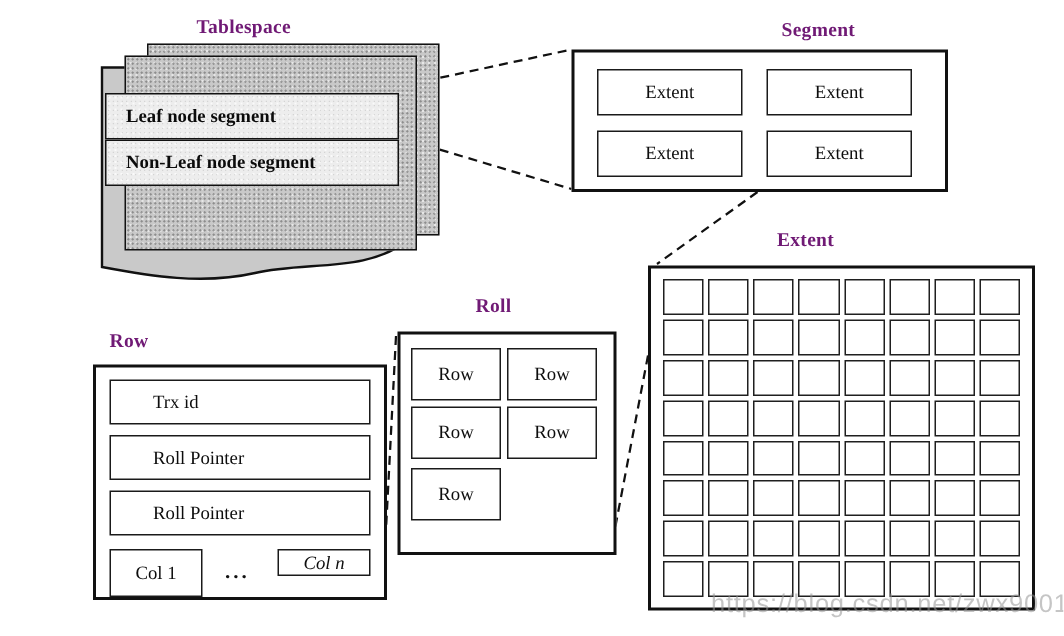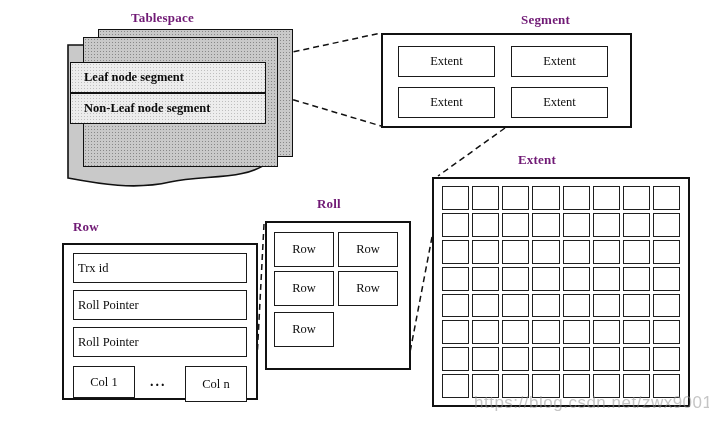--- a/index.html
+++ b/index.html
@@ -42,21 +42,21 @@
     display: flex;
     align-items: center;
     justify-content: center;
     font-family: "Liberation Serif", "DejaVu Serif", serif;
     font-size: 12.5px;
     color: #0d0d0d;
     white-space: nowrap;
   }
   .lbl-left {
     justify-content: flex-start;
-    padding-left: 4px;
+    padding-left: 28px;
   }
 
   
   .ts-layer {
     position: absolute;
     box-sizing: border-box;
     border: 1.6px solid #111111;
     background-color: #c9c9c9;
     background-image:
       radial-gradient(rgba(0,0,0,.32) .6px, transparent .7px),
@@ -270,19 +270,19 @@
     <span>Roll Pointer</span>
   </div>
   <div class="cellbox lbl-left" style="left:73px; top:327px; width:174px; height:30px;">
     <span>Roll Pointer</span>
   </div>
 
   <div class="cellbox" style="left:73px; top:366px; width:62px; height:32px;">
     <span>Col 1</span>
   </div>
   <div class="ellipsis" style="left:150px; top:374px;">...</div>
-  <div class="cellbox" style="left:185px; top:366px; width:62px; height:36px;">
+  <div class="cellbox" style="left:185px; top:366px; width:62px; height:18px;font-style:italic;">
     <span>Col n</span>
   </div>
 
   <div class="watermark" style="left:474px; top:393px;">https://blog.csdn.net/zwx900102</div>
 
 </div>
 
 </body></html>

